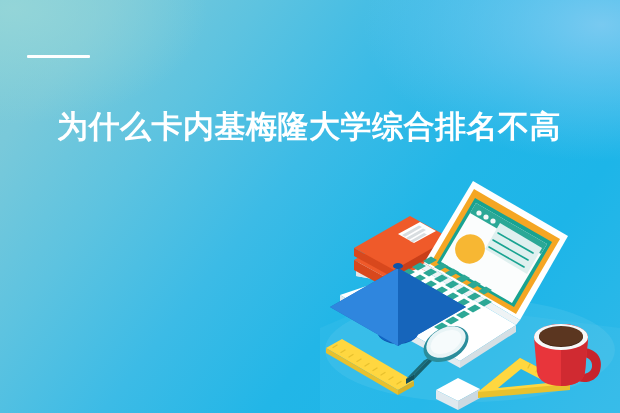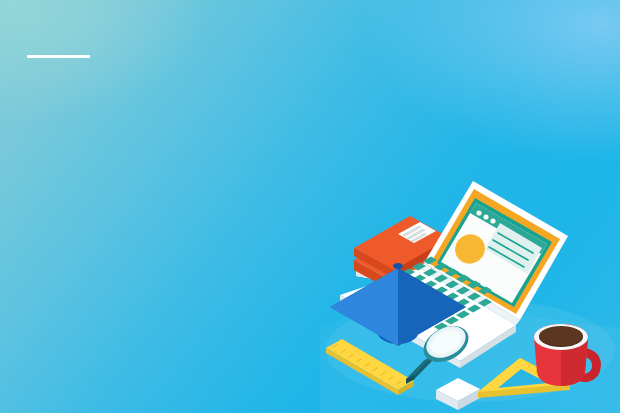--- a/index.html
+++ b/index.html
@@ -80,20 +80,21 @@
 <body>
 
 <div class="banner">
 
   <div class="bg-gradient"></div>
   <div class="bg-gradient-2"></div>
   <div class="bg-gradient-3"></div>
 
   <div class="rule"></div>
 
+  <div class="title">为什么卡内基梅隆大学综合排名不高</div>
 
   <div class="illo">
     <svg width="300" height="235" viewBox="0 0 300 235" xmlns="http://www.w3.org/2000/svg">
 
       <ellipse cx="150" cy="172" rx="145" ry="52" fill="#ffffff" opacity="0.07"></ellipse>
       <path d="M0 150 L70 120 L300 150 L300 235 L0 235 Z" fill="#ffffff" opacity="0.045"></path>
 
       <g>
 
         <path d="M36 86 L92 54 L128 74 L128 86 L92 108 L36 98 Z" fill="#f4f7f8"></path>

